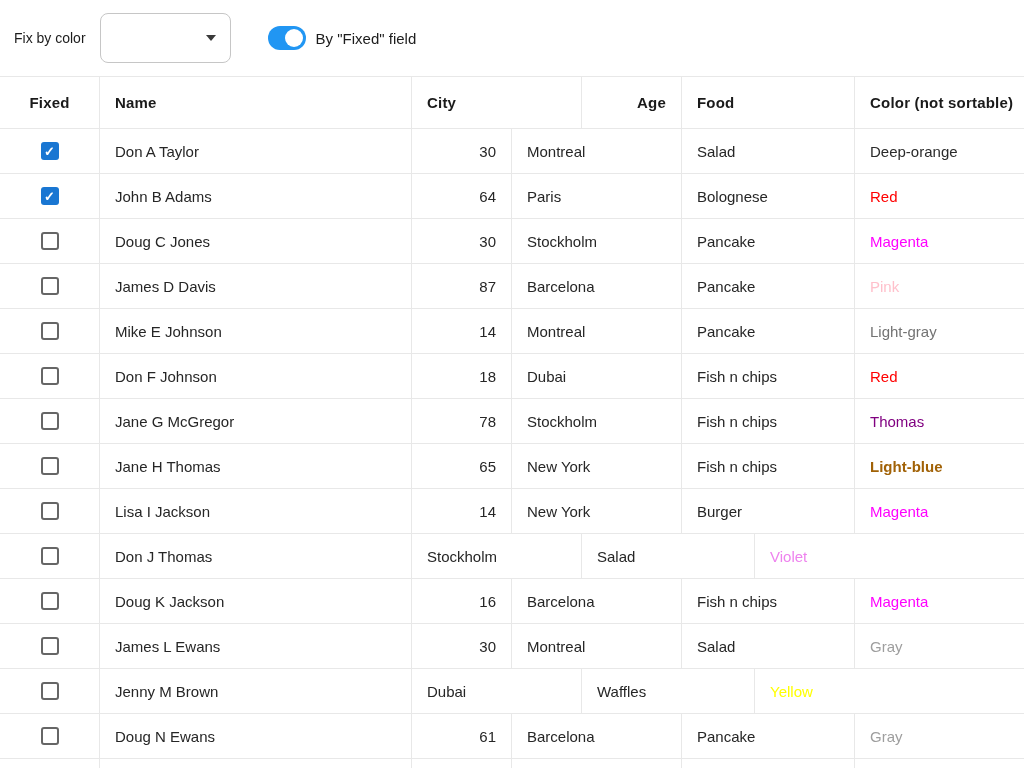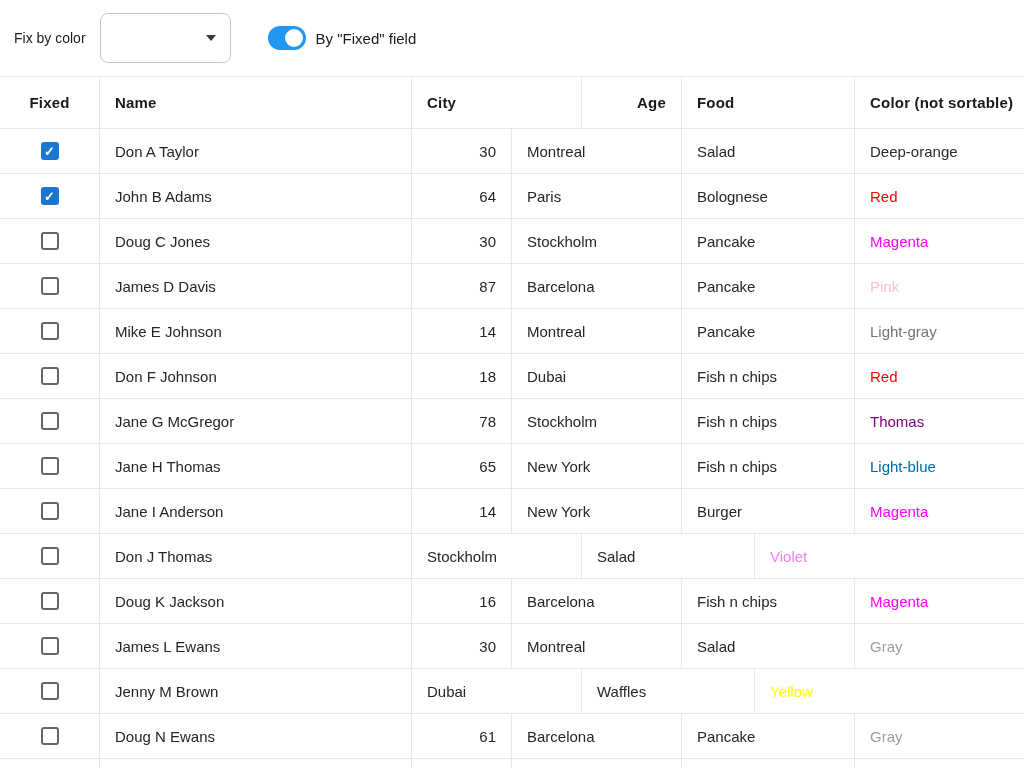--- a/index.html
+++ b/index.html
@@ -138,27 +138,27 @@
         <div class="cell no-right" style="width: 169px; color: rgb(128, 0, 128);">Thomas</div>
       </div>
       <div class="tr">
         <div class="cell center" style="width: 100px;">
           <div class="checkbox"></div>
         </div>
         <div class="cell " style="width: 312px;">Jane H Thomas</div>
         <div class="cell right" style="width: 100px;">65</div>
         <div class="cell " style="width: 170px;">New York</div>
         <div class="cell " style="width: 173px;">Fish n chips</div>
-        <div class="cell no-right" style="width: 169px; color: #0369a1;">Light-blue</div>
-      </div>
-      <div class="tr">
-        <div class="cell center" style="width: 100px;">
-          <div class="checkbox"></div>
-        </div>
-        <div class="cell " style="width: 312px;">Jane I Anderson</div>
+        <div class="cell no-right" style="width: 169px; color: #a16207; font-weight: bold;">Light-blue</div>
+      </div>
+      <div class="tr">
+        <div class="cell center" style="width: 100px;">
+          <div class="checkbox"></div>
+        </div>
+        <div class="cell " style="width: 312px;">Lisa I Jackson</div>
         <div class="cell right" style="width: 100px;">14</div>
         <div class="cell " style="width: 170px;">New York</div>
         <div class="cell " style="width: 173px;">Burger</div>
         <div class="cell no-right" style="width: 169px; color: rgb(255, 0, 255);">Magenta</div>
       </div>
       <div class="tr">
         <div class="cell center" style="width: 100px;">
           <div class="checkbox"></div>
         </div>
         <div class="cell " style="width: 312px;">Don J Thomas</div>

